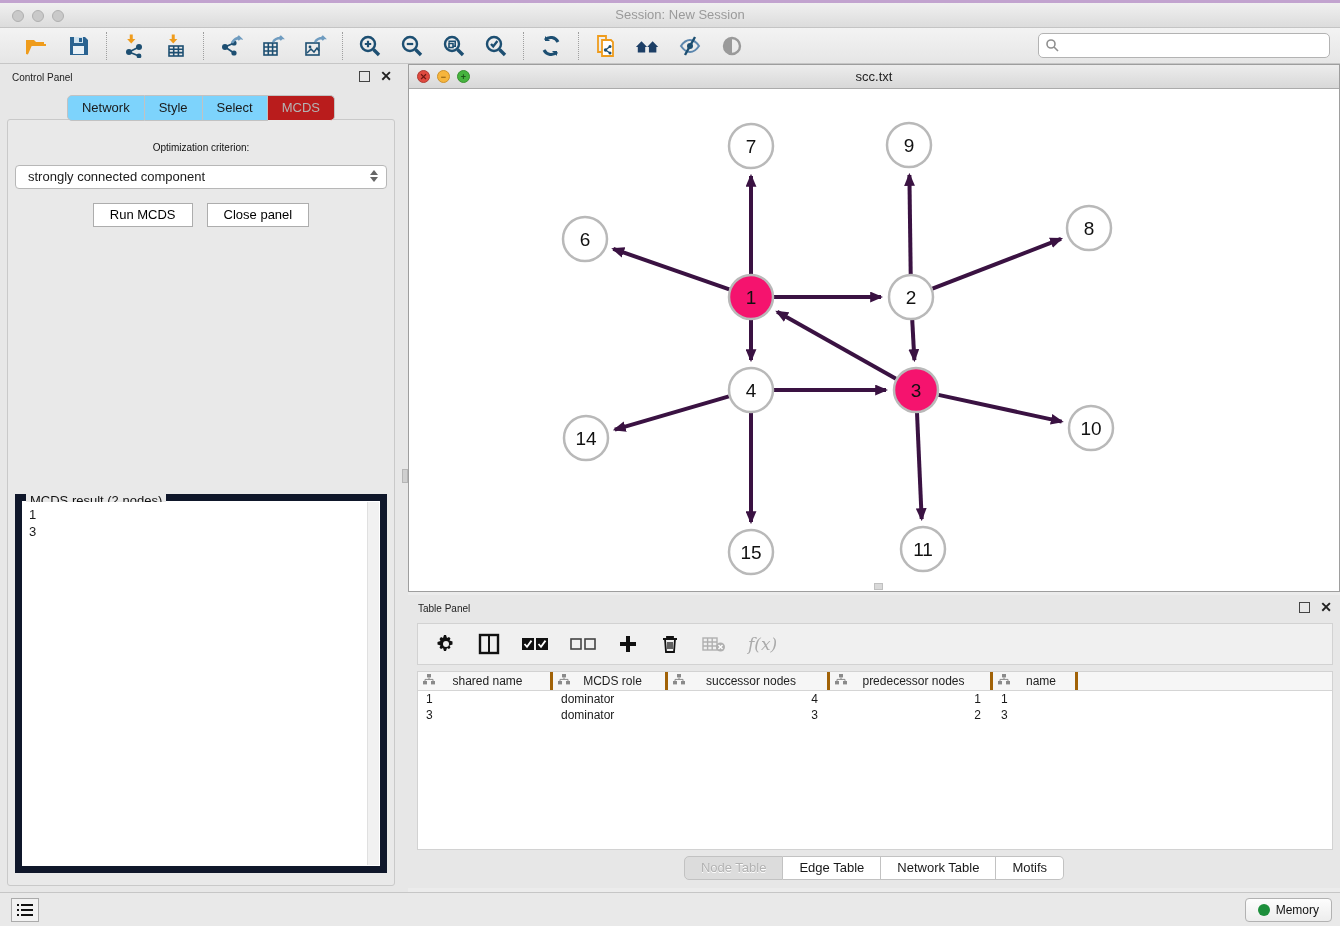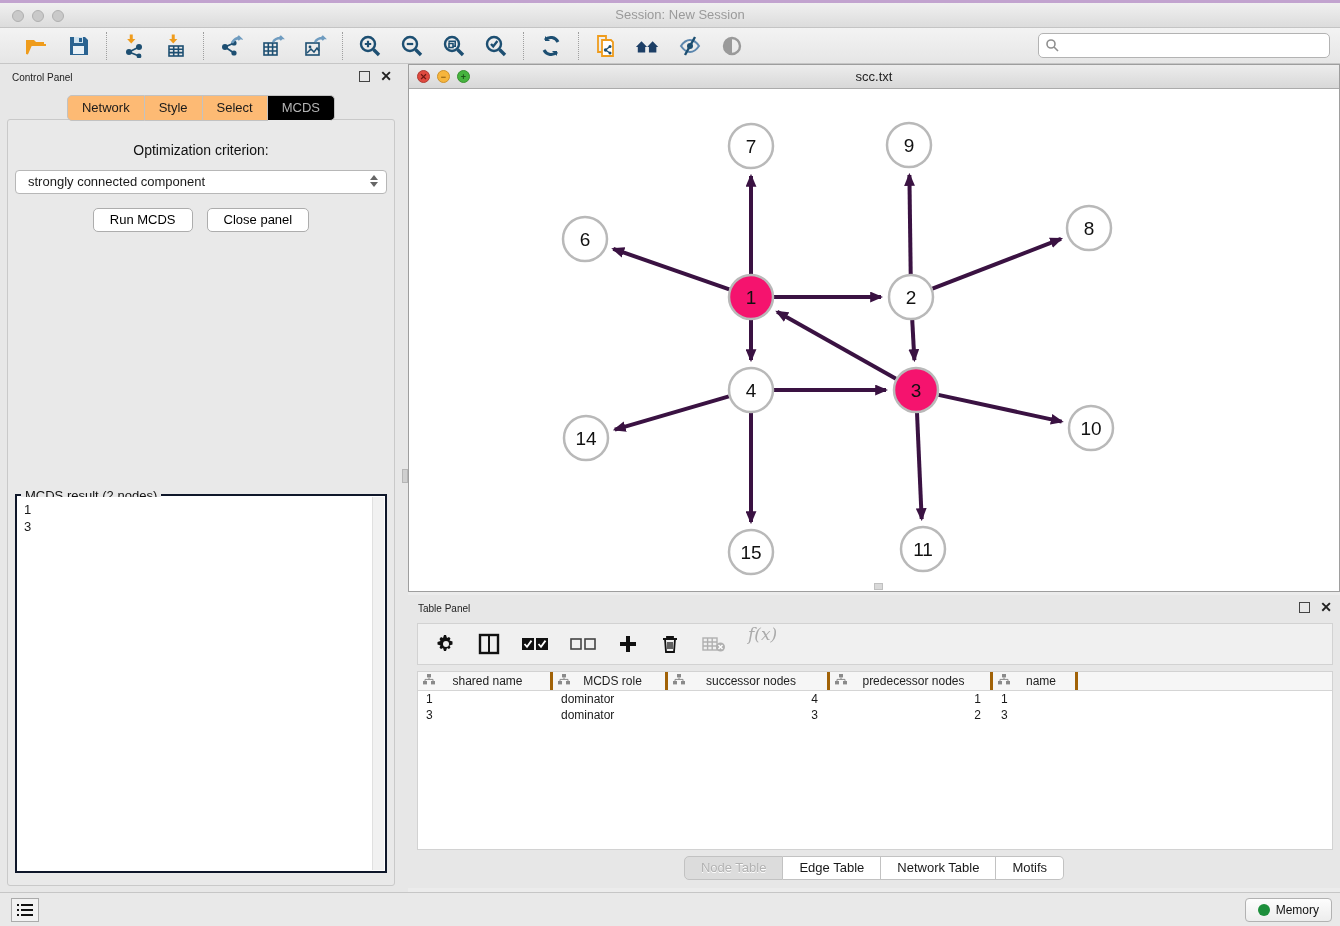--- a/index.html
+++ b/index.html
@@ -28,38 +28,38 @@
   .search-glass { position:absolute; left:7px; top:5px; }
 
   
   .control-panel { position:absolute; left:0; top:64px; width:402px; height:828px; background:#e7e7e7; }
   .panel-head { position:relative; height:30px; }
   .panel-head .pt { position:absolute; left:12px; top:8px; font-size:10px; color:#222; }
   .panel-head .win-btns { position:absolute; right:10px; top:7px; display:flex; gap:10px; align-items:center; }
   .float-btn { width:11px; height:11px; border:1.5px solid #444; background:transparent; display:inline-block; }
   .close-x { font-size:14px; font-weight:bold; color:#222; line-height:11px; cursor:pointer; }
   .ctl-tabs { position:absolute; top:31px; left:0; width:100%; display:flex; justify-content:center; z-index:2; }
-  .ctl-tab { padding:4px 14px 5px; background:#fdba74; border:1px solid #c2c2c2; border-left:none; font-size:13px; cursor:pointer; }
+  .ctl-tab { padding:4px 14px 5px; background:#7dd3fc; border:1px solid #c2c2c2; border-left:none; font-size:13px; cursor:pointer; }
   .ctl-tab:first-child { border-left:1px solid #c2c2c2; border-radius:5px 0 0 5px; }
   .ctl-tab:last-child { border-radius:0 5px 5px 0; }
-  .ctl-tab.active { background:#000000; color:#b4b4b4; border-bottom-color:#e9e9e9; }
+  .ctl-tab.active { background:#b91c1c; color:#b4b4b4; border-bottom-color:#e9e9e9; }
   .ctl-body { position:absolute; top:55px; left:7px; right:7px; bottom:6px;
     background:#e9e9e9; border:1px solid #c9c9c9; border-radius:3px; }
-  .opt-label { text-align:center; margin-top:22px; font-size:14px; color:#111; }
+  .opt-label { text-align:center; margin-top:22px; font-size:10px; color:#111; }
   .select-box { position:relative; margin:12px auto 0; width:372px; height:24px; background:#fff;
     border:1px solid #b7b7b7; border-radius:4px; padding:3px 24px 0 12px; font-size:13px; cursor:pointer; }
   .select-chevrons { position:absolute; right:8px; top:4px; display:flex; flex-direction:column; gap:2px; }
   .select-chevrons i { width:0; height:0; border-left:4px solid transparent; border-right:4px solid transparent; display:block; }
   .chev-up { border-bottom:5px solid #666; }
   .chev-dn { border-top:5px solid #666; }
   .btn-row { display:flex; justify-content:center; gap:14px; margin-top:14px; }
-  .aqua-btn { background:#fff; border:1px solid #adadad; border-radius:5px; padding:3px 16px 4px; font-size:13px;
+  .aqua-btn { background:#fff; border:1px solid #adadad; border-radius:0; padding:3px 16px 4px; font-size:13px;
     font-family:"Liberation Sans",sans-serif; cursor:pointer; }
   .result-fieldset { position:absolute; left:7px; right:7px; top:374px; bottom:12px;
-    border:2px solid #0f172a; background:#fff; }
+    border:7px solid #0f172a; background:#fff; }
   .result-legend { position:absolute; top:-8px; left:4px; background:#e9e9e9; padding:0 4px; font-size:13px; color:#111; }
   .result-text { position:absolute; inset:1px 13px 1px 1px; background:#fff; padding:4px 6px; font-size:13px; line-height:17px;
     white-space:pre-line; }
   .result-scroll { position:absolute; top:1px; bottom:1px; right:1px; width:12px; background:#f1f1f1; border-left:1px solid #e0e0e0; }
 
   
   .v-splitter { position:absolute; left:402px; top:64px; width:6px; height:828px; background:#e7e7e7; }
   .v-splitter .grip { position:absolute; top:405px; left:0; width:6px; height:14px; background:#cfcfcf; border:1px solid #b5b5b5; }
 
   
@@ -71,21 +71,21 @@
   .dot-yel { background:#f6b53d; border:1px solid #cf922a; color:#8a5d10; }
   .dot-grn { background:#46b33e; border:1px solid #37912f; color:#1c5718; }
   .net-titlebar .title { position:absolute; left:0; right:0; top:4px; text-align:center; font-size:13px; color:#222; }
   .net-canvas { position:relative; width:100%; height:502px; background:#fff; }
   .canvas-grip { position:absolute; left:50%; bottom:1px; width:9px; height:7px; background:#d9d9d9; border:1px solid #c0c0c0; }
 
   
   .table-panel { position:absolute; left:408px; top:595px; width:932px; height:293px; background:#e7e7e7; }
   .table-panel .panel-head .pt { left:10px; }
   .tp-toolbar { position:absolute; top:28px; left:9px; right:7px; height:42px; background:#f0f0f0;
-    border:1px solid #d2d2d2; display:flex; gap:22px; padding-left:18px; }
+    border:1px solid #d2d2d2; display:flex; align-items:center; gap:22px; padding-left:18px; }
   .tp-icon { display:flex; align-items:center; justify-content:center; cursor:pointer; }
   .fx-label { font-family:"DejaVu Serif", serif; font-style:italic; font-size:17px; color:#aaa; }
   .tp-table { position:absolute; top:76px; left:9px; right:7px; bottom:38px; background:#fff; border:1px solid #d2d2d2; }
   .thead { display:flex; height:19px; background:#f6f6f6; border-bottom:1px solid #d5d5d5; }
   .th { display:flex; align-items:center; border-right:3px solid #a16207; font-size:12px; color:#222; position:relative; }
   .th .tree-ic { margin-left:5px; }
   .th .lbl { flex:1; text-align:center; padding-right:10px; }
   .th.filler { border-right:none; flex:1; }
   .trow { display:flex; height:16px; font-size:12px; }
   .td { padding:1px 8px 0; overflow:hidden; white-space:nowrap; }

